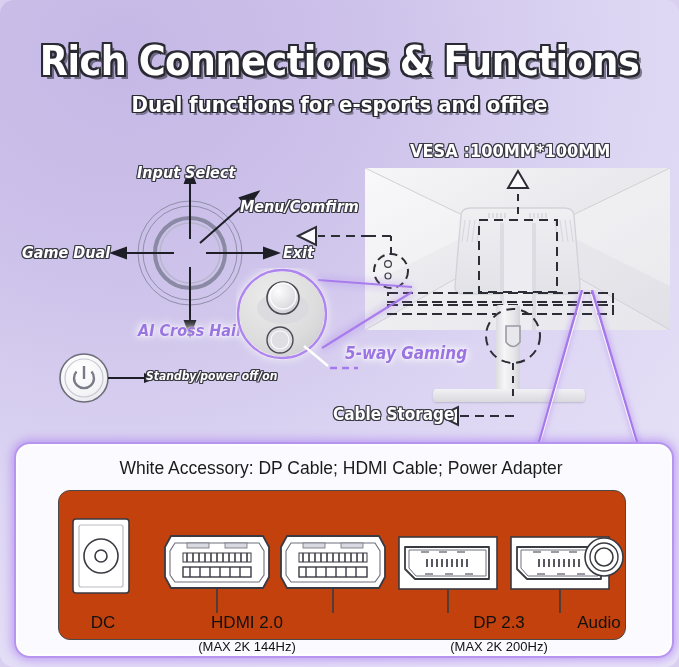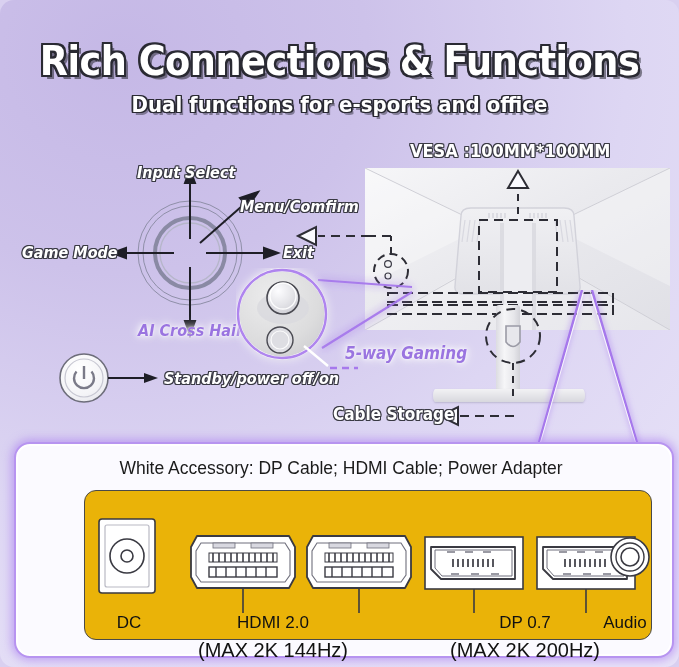--- a/index.html
+++ b/index.html
@@ -82,28 +82,28 @@
     border-radius:16px;
     box-shadow:0 0 9px 3px rgba(168,120,240,.55), inset 0 0 0 2px #ffffff;
     padding-left:6px;
   }
   #accessory-line{
     position:absolute;left:0;top:14px;width:650px;text-align:center;
     font-size:17.5px;color:#1b1b1b;font-family:"Liberation Sans",sans-serif;
   }
   #port-strip{
     position:absolute;left:42px;top:46px;width:566px;height:148px;
-    border:1.6px solid #4a4a4a;border-radius:12px;background:#eab308;margin-left:26px;
+    border:1.6px solid #4a4a4a;border-radius:12px;background:#c2410c;
   }
   .port-label{
     position:absolute;text-align:center;font-size:17px;color:#111;
     font-family:"Liberation Sans",sans-serif;white-space:nowrap;
   }
   .port-sub{
-    position:absolute;text-align:center;font-size:20px;color:#111;
+    position:absolute;text-align:center;font-size:13px;color:#111;
     font-family:"Liberation Sans",sans-serif;white-space:nowrap;
   }
   svg{display:block;}
   .abs{position:absolute;}
 </style>
 </head>
 <body>
 
 <div id="root">
 
@@ -224,21 +224,21 @@
       <line x1="106" y1="88" x2="168" y2="88"></line>
       <polygon points="178,88 164,83 164,93"></polygon>
 
       <line x1="100" y1="78" x2="150" y2="34"></line>
       <polygon points="158,27 140,33 148,42"></polygon>
     </g>
   </svg>
 
   <div class="olabel" style="left:137px;top:163px;font-size:16px;">Input Select</div>
   <div class="olabel" style="left:240px;top:197px;font-size:16px;">Menu/Comfirm</div>
-  <div class="olabel" style="left:22px;top:243px;font-size:16px;">Game Mode</div>
+  <div class="olabel" style="left:22px;top:243px;font-size:16px;">Game Dual</div>
   <div class="olabel" style="left:253px;top:243px;font-size:16px;padding-left:30px;">Exit</div>
   <div class="plabel" style="left:138px;top:321px;font-size:16px;">AI Cross Hair</div>
 
   <svg class="abs" style="left:236px;top:268px;" width="200" height="110">
     <defs>
       <radialGradient id="gKnobFace" cx="35%" cy="28%" r="75%">
         <stop offset="0%" stop-color="#fdfdff"></stop>
         <stop offset="60%" stop-color="#e4e4e8"></stop>
         <stop offset="100%" stop-color="#cfcfd6"></stop>
       </radialGradient>
@@ -285,21 +285,21 @@
     </defs>
     <circle cx="26" cy="26" r="24" fill="url(#gPwr)" stroke="#6d6d7a" stroke-width="1.6"></circle>
     <circle cx="26" cy="26" r="19" fill="none" stroke="#c7c7d2" stroke-width="1.2"></circle>
     <path d="M18.5,19.5 A10,10 0 1,0 33.5,19.5" fill="none" stroke="#7a7a88" stroke-width="2.4"></path>
     <line x1="26" y1="14" x2="26" y2="27" stroke="#7a7a88" stroke-width="2.4"></line>
   </svg>
   <svg class="abs" style="left:108px;top:368px;" width="52" height="20">
     <line x1="0" y1="10" x2="38" y2="10" stroke="#1e1e26" stroke-width="2"></line>
     <polygon points="50,10 36,5 36,15" fill="#1e1e26"></polygon>
   </svg>
-  <div class="olabel" style="left:164px;top:369px;font-size:16px;">Standby/power off/on</div>
+  <div class="olabel" style="left:146px;top:369px;font-size:12px;">Standby/power off/on</div>
 
   <svg class="abs" style="left:520px;top:290px;width:140px;height:160px;pointer-events:none;">
     <defs>
       <filter id="fGlow2" x="-80%" y="-80%" width="260%" height="260%">
         <feGaussianBlur stdDeviation="3.2" result="b"></feGaussianBlur>
         <feMerge>
             <feMergeNode in="b"></feMergeNode>
             <feMergeNode in="SourceGraphic"></feMergeNode>
           </feMerge>
       </filter>
@@ -444,19 +444,19 @@
         <g>
           <circle cx="545" cy="66" r="19" fill="#ffffff" stroke="#3a3a42" stroke-width="1.6"></circle>
           <circle cx="545" cy="66" r="14" fill="none" stroke="#3a3a42" stroke-width="1.4"></circle>
           <circle cx="545" cy="66" r="9" fill="none" stroke="#3a3a42" stroke-width="1.6"></circle>
         </g>
       </svg>
 
       <div class="port-label" style="left:14px;top:122px;width:60px;">DC</div>
       <div class="port-label" style="left:128px;top:122px;width:120px;">HDMI 2.0</div>
       <div class="port-sub" style="left:108px;top:148px;width:160px;">(MAX 2K 144Hz)</div>
-      <div class="port-label" style="left:385px;top:122px;width:110px;">DP 0.7</div>
+      <div class="port-label" style="left:385px;top:122px;width:110px;">DP 2.3</div>
       <div class="port-sub" style="left:360px;top:148px;width:160px;">(MAX 2K 200Hz)</div>
       <div class="port-label" style="left:500px;top:122px;width:80px;">Audio</div>
     </div>
   </div>
 
 </div>
 
 </body></html>

